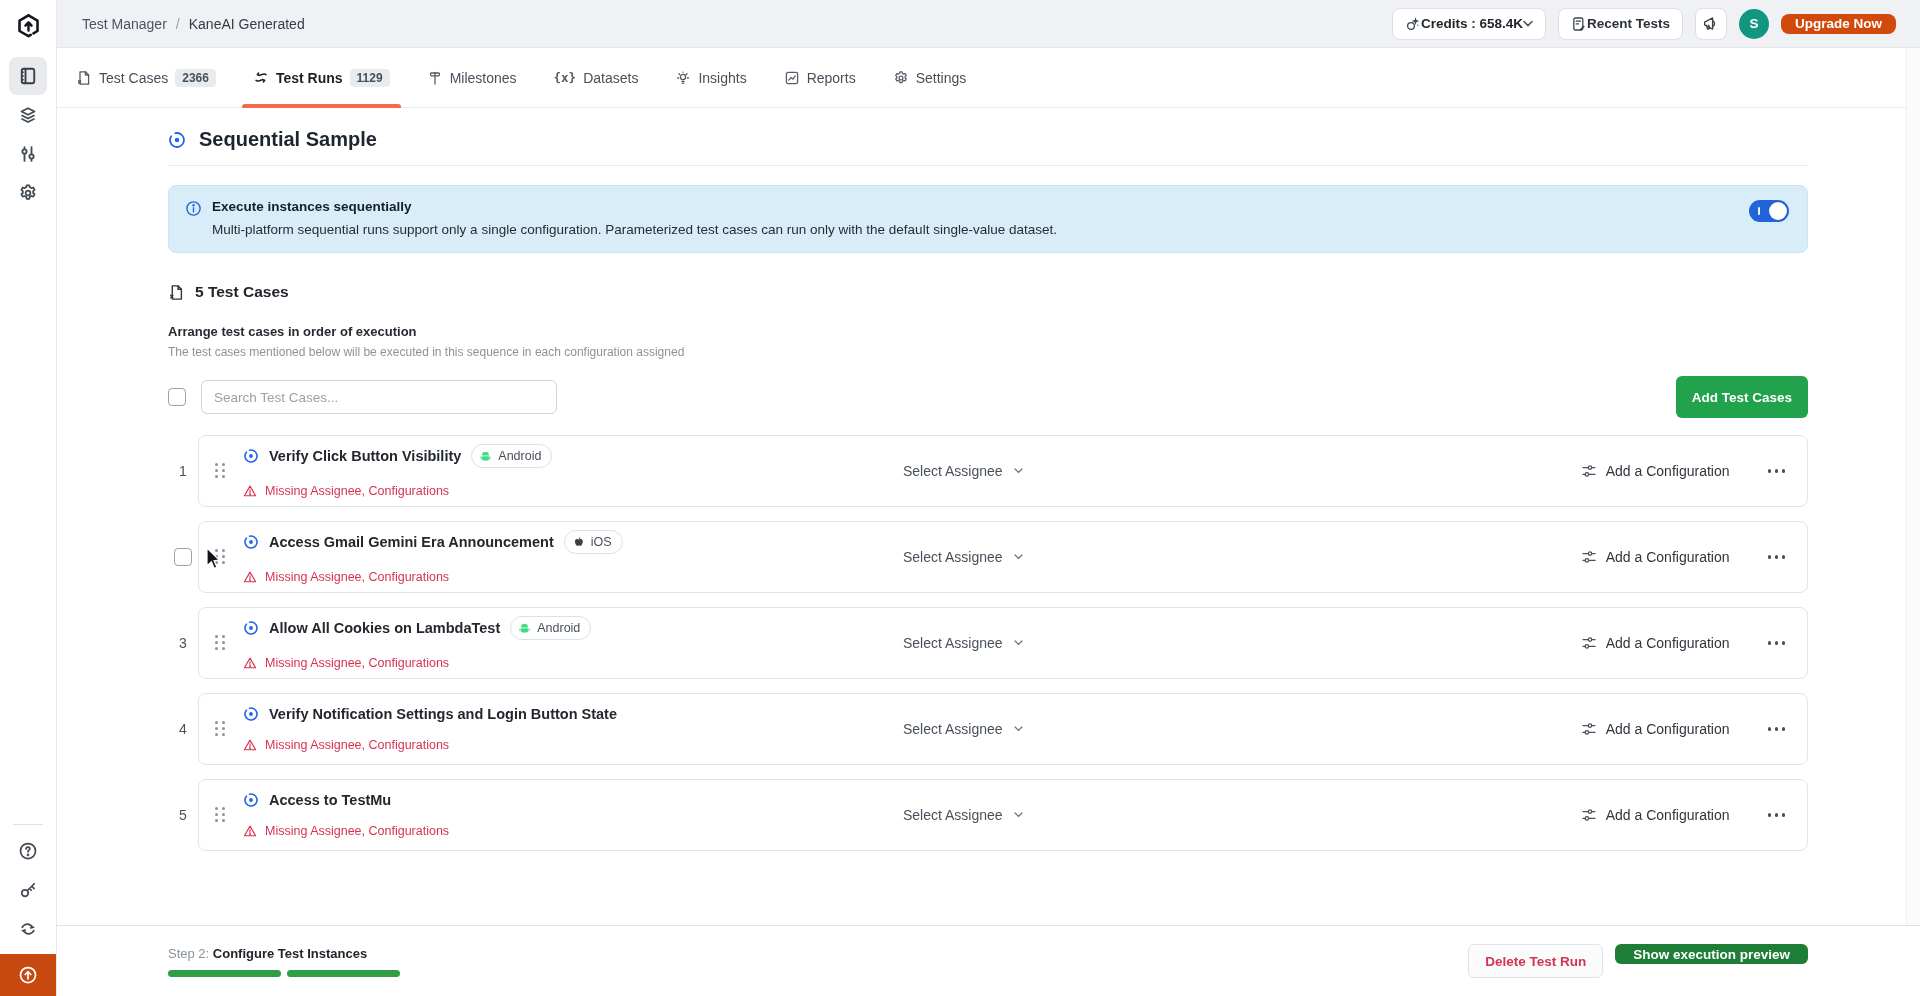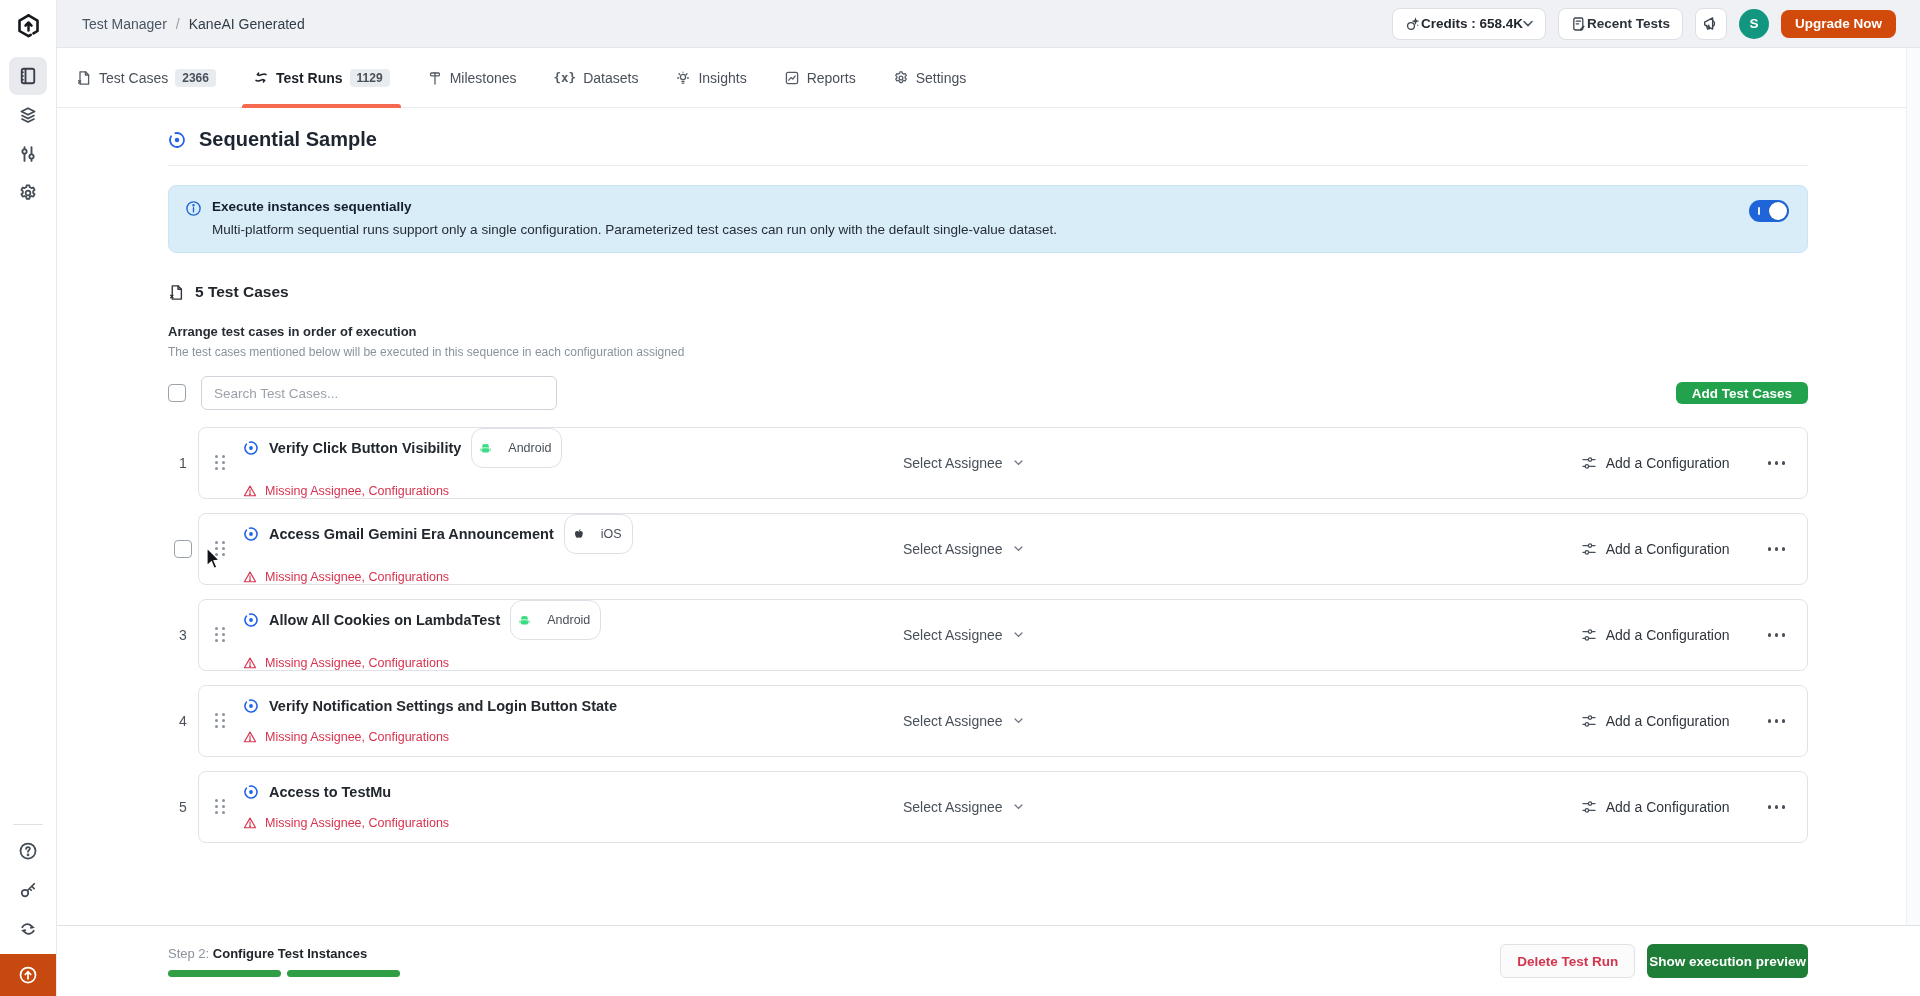--- a/index.html
+++ b/index.html
@@ -20,21 +20,21 @@
   .topbar { position:absolute; left:57px; top:0; right:0; height:48px; background:#eff1f4; border-bottom:1px solid #e4e7ea; display:flex; align-items:center; padding:0 24px 0 25px; }
   .breadcrumb { display:flex; align-items:center; gap:9px; font-size:14px; }
   .bc-a { color:#4a5563; }
   .bc-sep { color:#98a1ab; }
   .bc-b { color:#333c46; }
   .topbar-right { margin-left:auto; display:flex; align-items:center; gap:12px; }
   .pill-btn { height:32px; background:#fff; border:1px solid #dcdfe3; border-radius:8px; display:flex; align-items:center; gap:0; padding:0 12px; font-size:13.5px; font-weight:700; color:#22272d; cursor:pointer; }
   .pill-btn.normal { font-weight:600; color:#2b323a; }
   .icon-btn { width:32px; height:32px; background:#fff; border:1px solid #dcdfe3; border-radius:8px; display:flex; align-items:center; justify-content:center; color:#3c444d; cursor:pointer; }
   .avatar { width:30px; height:30px; border-radius:50%; background:#13967f; color:#fff; font-size:13.5px; font-weight:700; display:flex; align-items:center; justify-content:center; }
-  .upgrade-btn { height:28px; padding:0 14px; background:#d1490b; border:none; border-radius:8px; color:#fff; font-size:13.5px; font-weight:700; cursor:pointer; }
+  .upgrade-btn { height:20px; padding:0 14px; background:#d1490b; border:none; border-radius:8px; color:#fff; font-size:13.5px; font-weight:700; cursor:pointer; }
 
   
   .tabbar { position:absolute; left:57px; top:48px; right:0; height:60px; background:#fff; border-bottom:1px solid #e9ecef; display:flex; align-items:stretch; padding-left:19px; }
   .tab { display:flex; align-items:center; gap:7px; font-size:14px; color:#49505a; position:relative; margin-right:37px; cursor:pointer; }
   .tab .tab-ic { display:flex; align-items:center; color:#545c66; }
   .tab.active { color:#1b2027; font-weight:700; }
   .tab.active .tab-ic { color:#1b2027; }
   .tab.active::after { content:""; position:absolute; left:-11px; right:-11px; bottom:-1px; height:4px; background:#f4694f; border-radius:3px 3px 0 0; }
   .tab-count { background:#e9ecef; border-radius:4px; padding:2px 7px; font-size:12px; font-weight:600; color:#49505a; }
   .glyph-ic { font-family:"DejaVu Sans Mono",monospace; font-size:12.5px; font-weight:600; }
@@ -54,49 +54,49 @@
   .toggle .tick { position:absolute; left:9px; top:7px; width:2px; height:8px; background:rgba(255,255,255,.92); border-radius:1px; }
 
   .section-head { margin-top:30px; display:flex; align-items:center; gap:10px; font-size:15.5px; font-weight:700; color:#21262c; }
   .arrange-title { margin-top:23px; font-size:13px; font-weight:700; color:#262c33; }
   .arrange-sub { margin-top:6px; font-size:12px; color:#8a939c; }
 
   .controls { margin-top:17px; display:flex; align-items:center; }
   .checkbox { width:18px; height:18px; border:1.5px solid #9aa2ac; border-radius:4px; background:#fff; flex:none; cursor:pointer; }
   .search-input { margin-left:15px; width:356px; height:34px; border:1px solid #ced4da; border-radius:6px; padding:0 12px; font-size:13.5px; color:#212529; font-family:inherit; outline:none; }
   .search-input::placeholder { color:#9aa1a9; }
-  .add-btn { margin-left:auto; height:22px; padding:0 16px; background:#22a24c; border:none; border-radius:6px; color:#fff; font-size:13.5px; font-weight:600; cursor:pointer; }
+  .add-btn { margin-left:auto; height:42px; padding:0 16px; background:#22a24c; border:none; border-radius:6px; color:#fff; font-size:13.5px; font-weight:600; cursor:pointer; }
 
   .rows { margin-top:17px; }
   .row { display:flex; align-items:center; margin-bottom:14px; }
   .row-index { width:30px; display:flex; align-items:center; justify-content:center; font-size:14px; color:#49505a; flex:none; }
   .card { flex:1; height:72px; border:1px solid #dfe3e8; border-radius:8px; background:#fff; display:flex; align-items:center; padding:0 20px 0 16px; }
   .card-left { display:flex; align-items:center; flex:0 0 688px; min-width:0; }
   .drag-handle { display:grid; grid-template-columns:repeat(2,4px); grid-auto-rows:4px; gap:2px 3px; cursor:grab; }
   .drag-handle i { width:3px; height:3px; border-radius:50%; background:#8a929b; }
   .tc-block { margin-left:17px; min-width:0; }
   .tc-line1 { display:flex; align-items:center; gap:10px; }
   .tc-title { font-size:14.5px; font-weight:700; color:#23282e; white-space:nowrap; }
-  .badge { height:40px; border:1px solid #dde1e6; border-radius:12px; display:inline-flex; align-items:center; gap:16px; padding:0 10px 0 7px; font-size:12.5px; color:#49505a; background:#fff; }
+  .badge { height:24px; border:1px solid #dde1e6; border-radius:12px; display:inline-flex; align-items:center; gap:6px; padding:0 10px 0 7px; font-size:12.5px; color:#49505a; background:#fff; }
   .tc-line2 { display:flex; align-items:center; gap:8px; margin-top:16px; color:#d8334e; font-size:12.5px; }
   .assignee { display:flex; align-items:center; gap:11px; font-size:14px; color:#49505a; cursor:pointer; flex:none; }
   .card-right { margin-left:auto; display:flex; align-items:center; gap:36px; }
   .add-config { display:flex; align-items:center; gap:9px; font-size:14px; color:#30363d; font-weight:500; cursor:pointer; }
   .more-dots { display:flex; gap:3.5px; cursor:pointer; padding:4px 2px; }
   .more-dots i { width:3.5px; height:3.5px; border-radius:50%; background:#495057; }
 
   
   .footer { position:absolute; left:57px; right:0; bottom:0; height:71px; background:#fff; border-top:1px solid #dee2e6; display:flex; align-items:center; padding:0 112px 0 111px; z-index:20; }
   .step-line { font-size:13px; color:#8a939c; }
   .step-line b { color:#20252b; font-weight:700; }
   .bars { display:flex; gap:6px; margin-top:9px; }
   .bar { width:113px; height:7px; border-radius:4px; background:#2f9e44; }
   .footer-actions { margin-left:auto; display:flex; gap:12px; }
   .delete-btn { height:34px; padding:0 16px; background:#fbfbfc; border:1px solid #dfe3e7; border-radius:6px; color:#d3354e; font-size:13.5px; font-weight:600; cursor:pointer; }
-  .preview-btn { height:34px; padding:0 2px; background:#1e7d37; border:none; border-radius:6px; color:#fff; font-size:13.5px; font-weight:600; cursor:pointer; }
+  .preview-btn { height:20px; padding:0 18px; background:#1e7d37; border:none; border-radius:6px; color:#fff; font-size:13.5px; font-weight:600; cursor:pointer; }
 
   .scroll-strip { position:absolute; right:0; top:48px; width:14px; bottom:0; background:#fafbfc; border-left:1px solid #eef0f2; z-index:10; }
   .cursor { position:absolute; left:205px; top:547px; z-index:50; pointer-events:none; }
 
   svg { display:block; }
 </style>
 </head>
 <body>
 
 <div class="stage">

